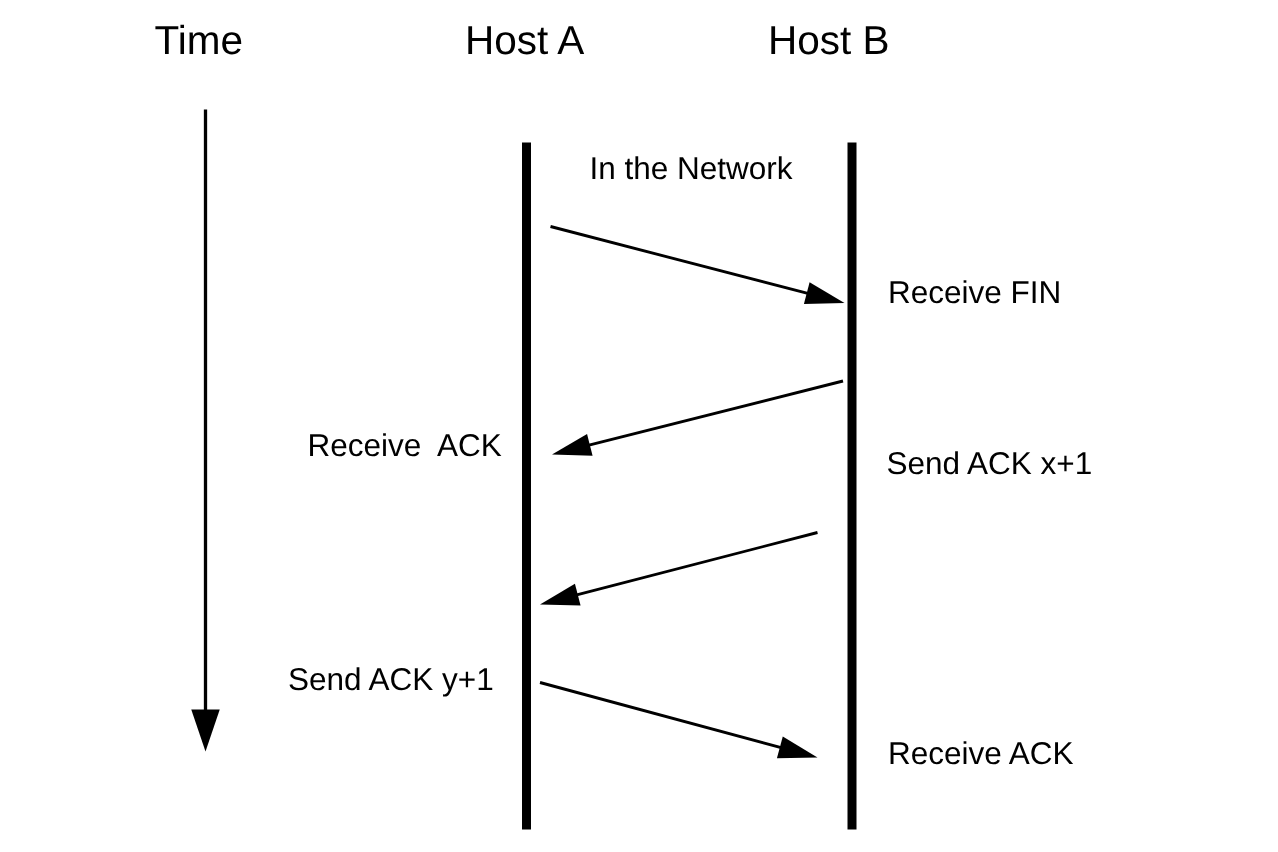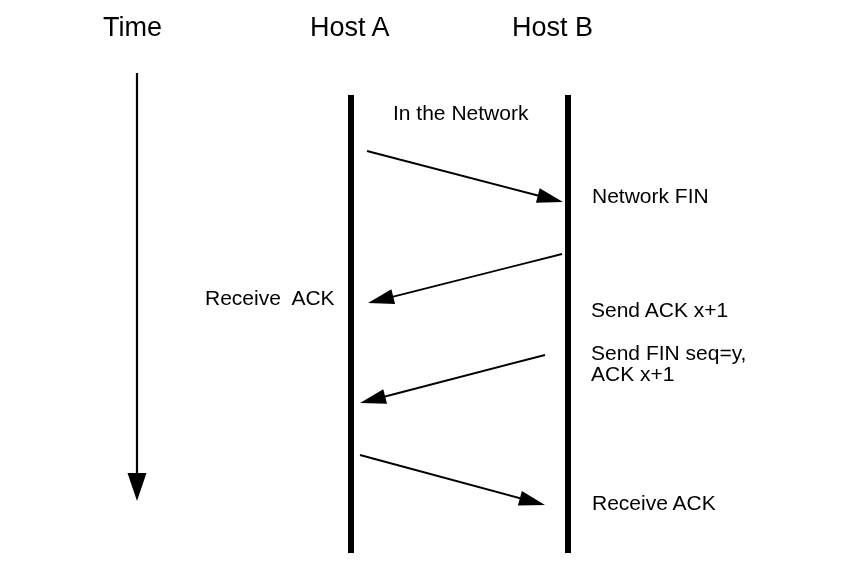--- a/index.html
+++ b/index.html
@@ -60,28 +60,27 @@
 
   <div class="hdr" id="hdr-time" style="left: 103px; top: 12px;">Time</div>
   <div class="hdr" id="hdr-hostb" style="left: 512px; top: 12px;">Host B</div>
   <div class="hdr" id="hdr-hosta" style="left: 310px; top: 12px;">Host A</div>
 
   <div class="lbl" id="lbl-network" style="left: 393px; top: 103px;">In the Network</div>
 
   <div class="lifeline" id="lifeline-a" style="left: 348px; top: 95px; height: 458px;"></div>
   <div class="lifeline" id="lifeline-b" style="left: 565px; top: 95px; height: 458px;"></div>
 
-  <div class="lbl" id="m1-recv" style="left: 592px; top: 186px;">Network FIN</div>
+  <div class="lbl" id="m1-recv" style="left: 592px; top: 186px;">Receive FIN</div>
 
   <div class="lbl" id="m2-send" style="left: 591px; top: 258px; margin-top: 42px;">Send ACK x+1</div>
   <div class="lbl" id="m2-recv" style="left: 205px; top: 288px;">Receive  ACK</div>
 
-  <div class="lbl two-line" id="m3-send" style="left: 591px; top: 342px;">Send FIN seq=y,
-ACK x+1</div>
 
+  <div class="lbl" id="m4-send" style="left: 192px; top: 444px;">Send ACK y+1</div>
   <div class="lbl" id="m4-recv" style="left: 592px; top: 493px;">Receive ACK</div>
 
   <svg id="svg-layer" viewBox="0 0 852 568" xmlns="http://www.w3.org/2000/svg">
     <g id="time-arrow-group">
       <line id="time-axis-line" x1="137" y1="73" x2="137" y2="476" stroke="#000000" stroke-width="2.2"></line>
       <polygon id="time-axis-head" points="127.5,473 146.5,473 137,501" fill="#000000"></polygon>
     </g>
     <g id="msg-arrows">
         <line x1="367" y1="151" x2="543.644512212879" y2="196.96362307580017" stroke="#000000" stroke-width="1.9"></line>
         <polygon points="563,202 535.9492245301678,202.71101791871058 539.7265072233176,188.19440207836988" fill="#000000"></polygon>

